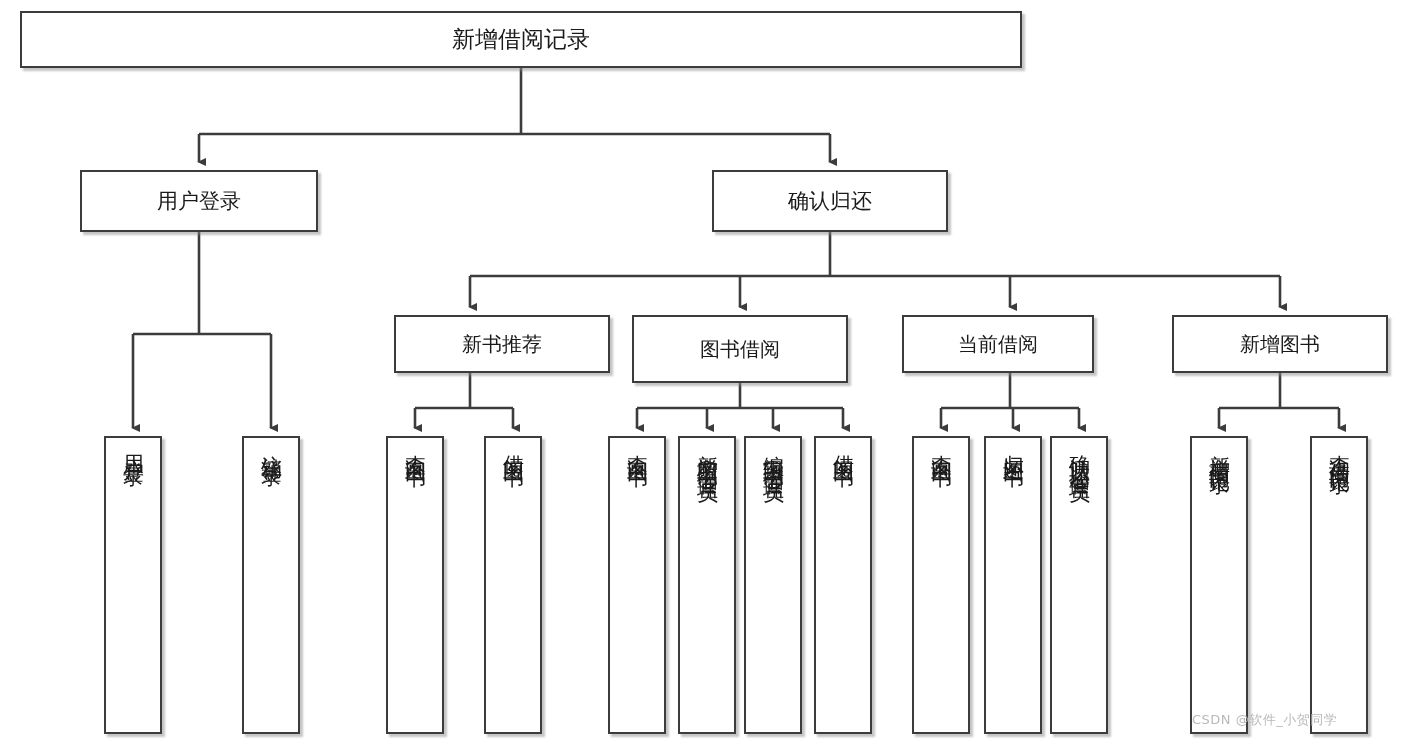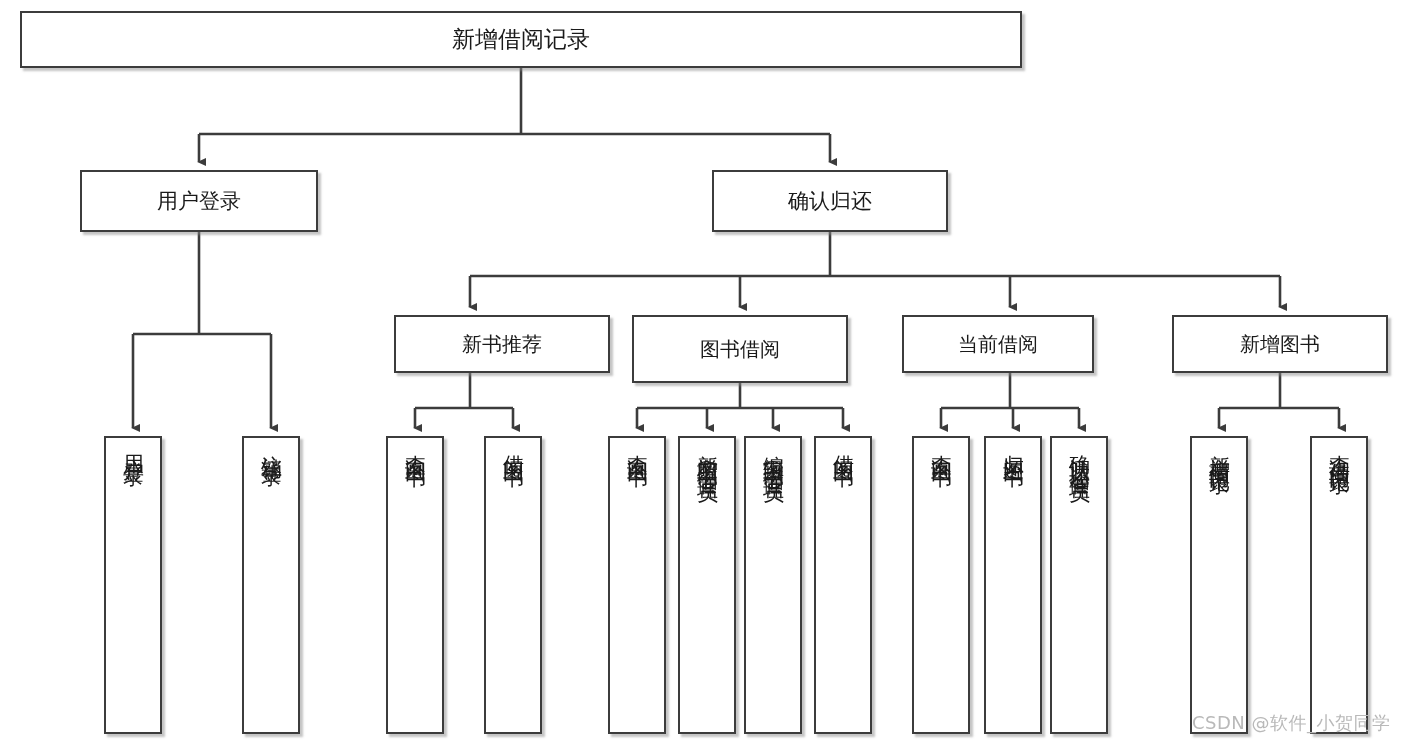--- a/index.html
+++ b/index.html
@@ -58,21 +58,21 @@
     text-orientation: upright;
     letter-spacing: 4px;
     line-height: 1;
     white-space: nowrap;
     display: block;
   }
   .watermark {
     position: absolute;
     left: 1192px;
     top: 711px;
-    font-size: 18px;
+    font-size: 13px;
     color: #b9b9b9;
     letter-spacing: 0.5px;
     white-space: nowrap;
     z-index: 3;
   }
 </style>
 </head>
 <body>
 
 <div id="diagram-root">

